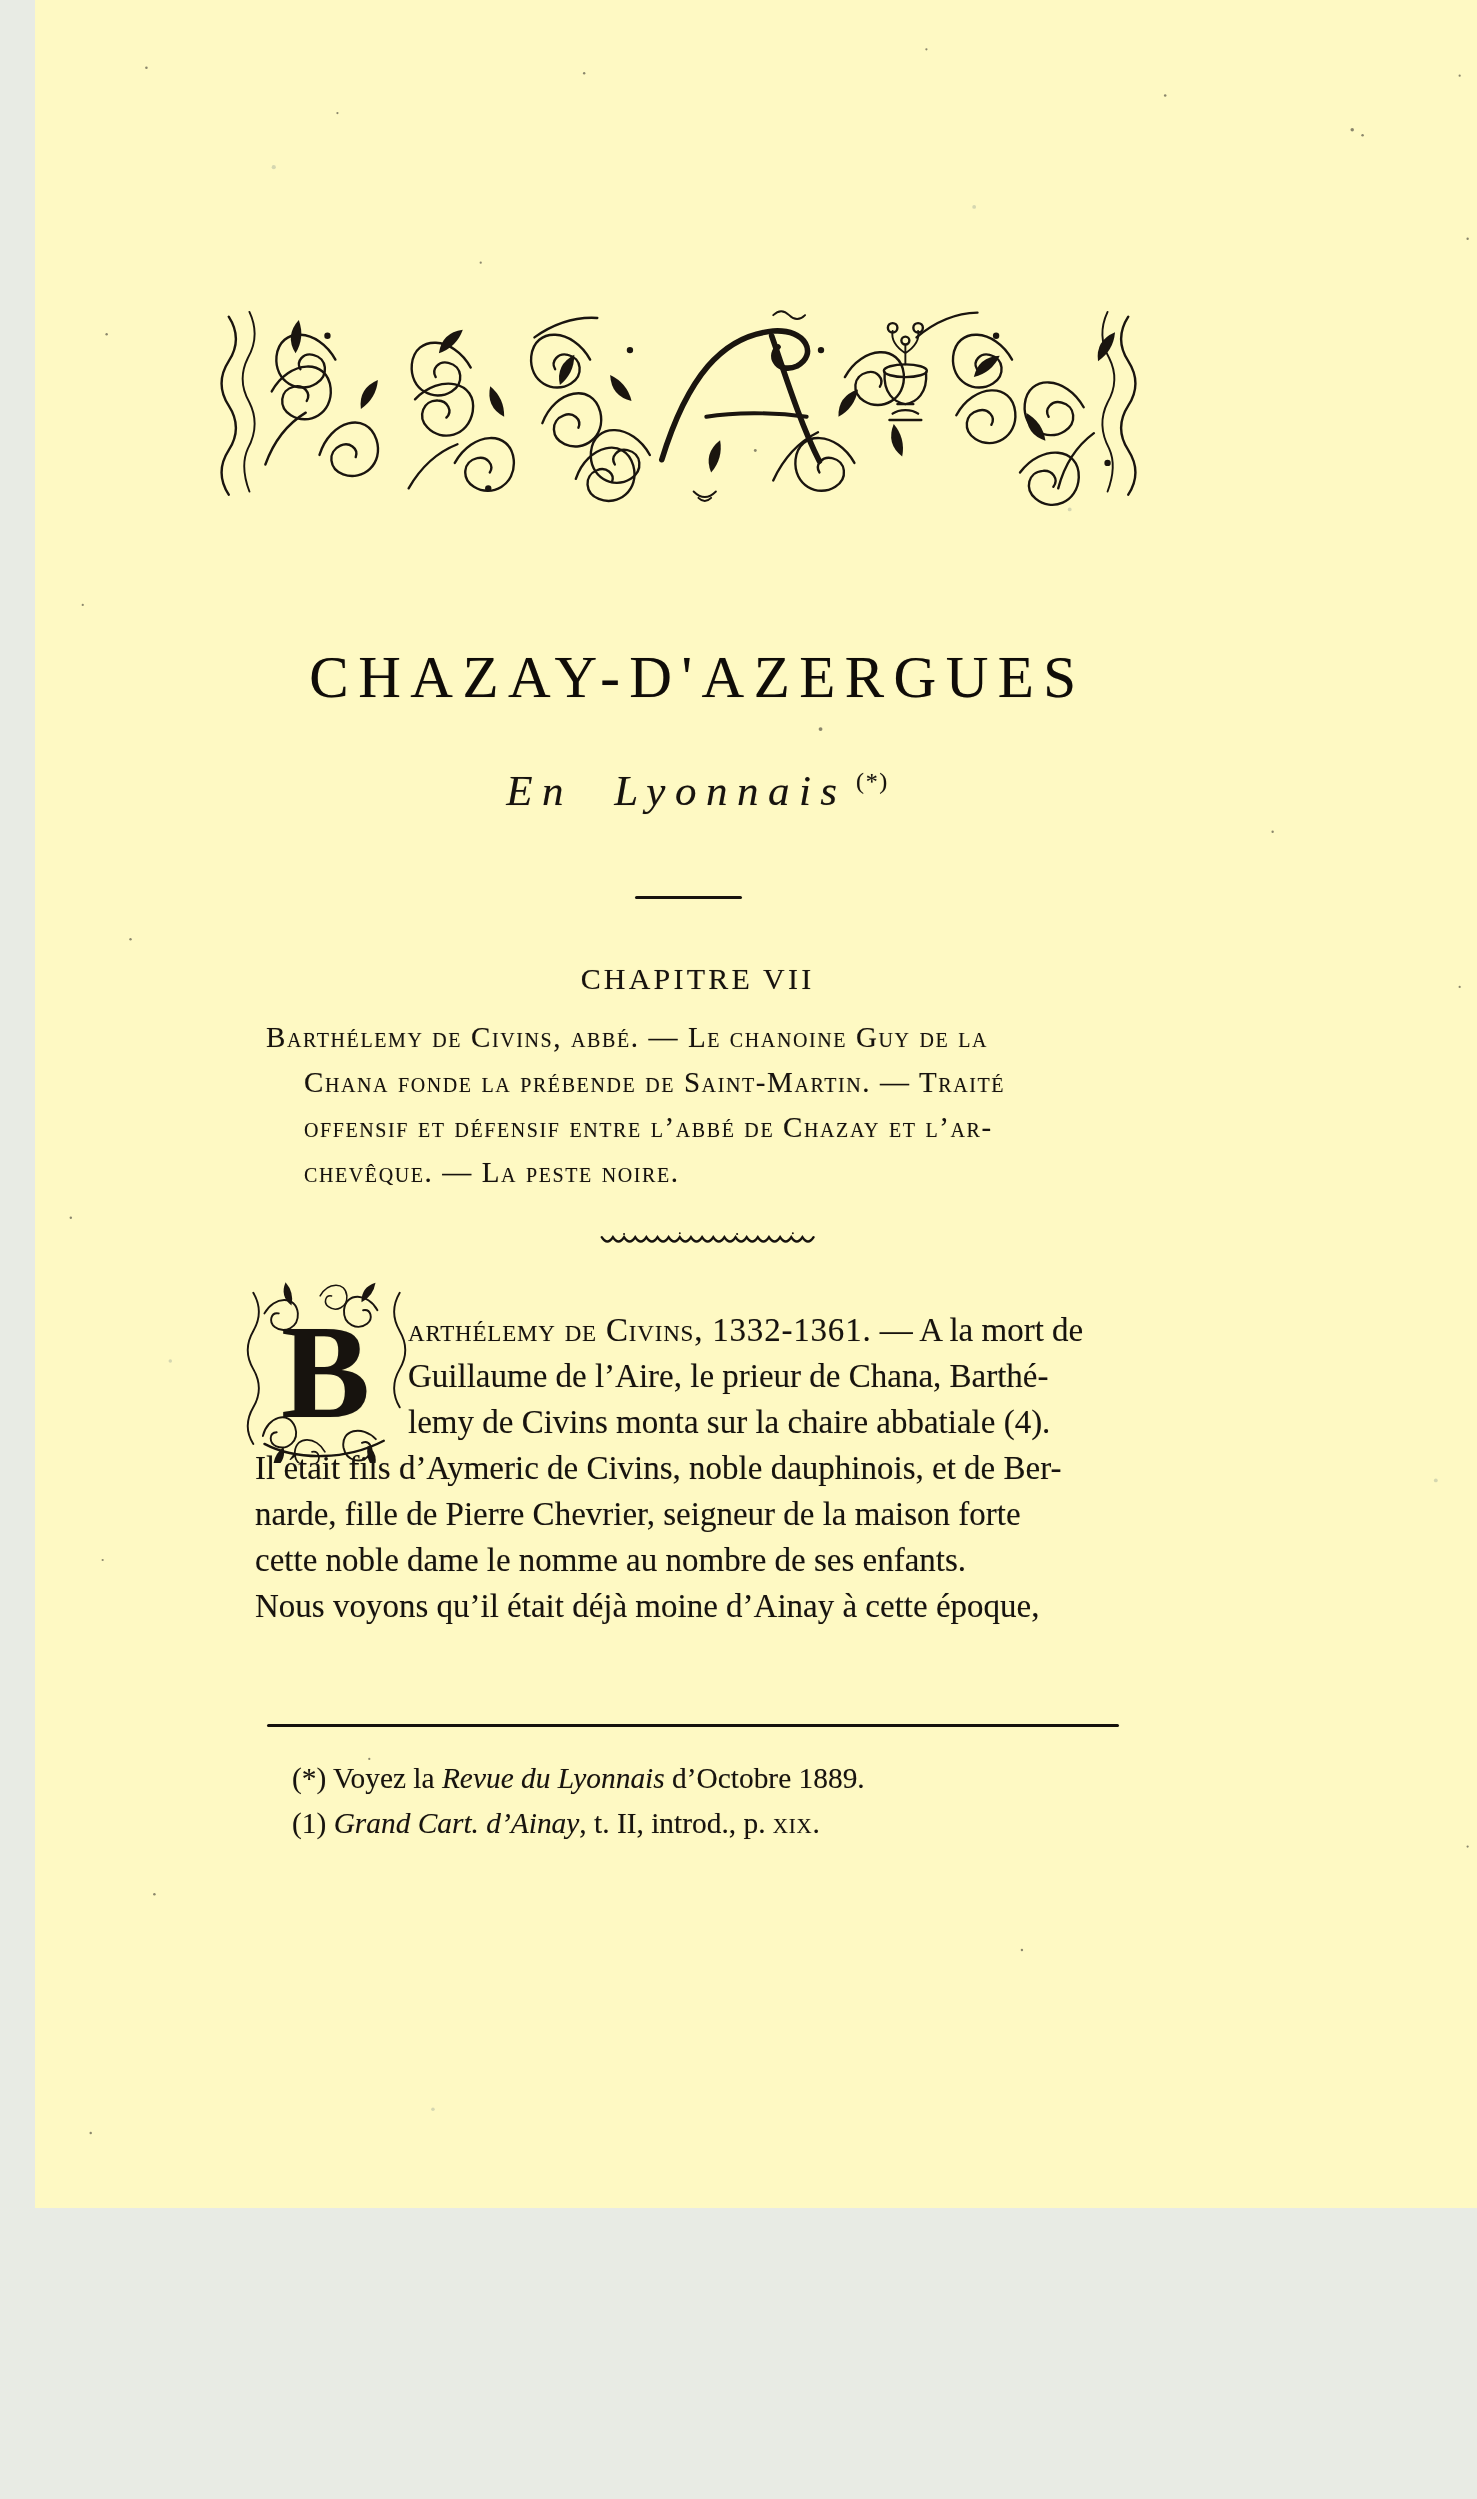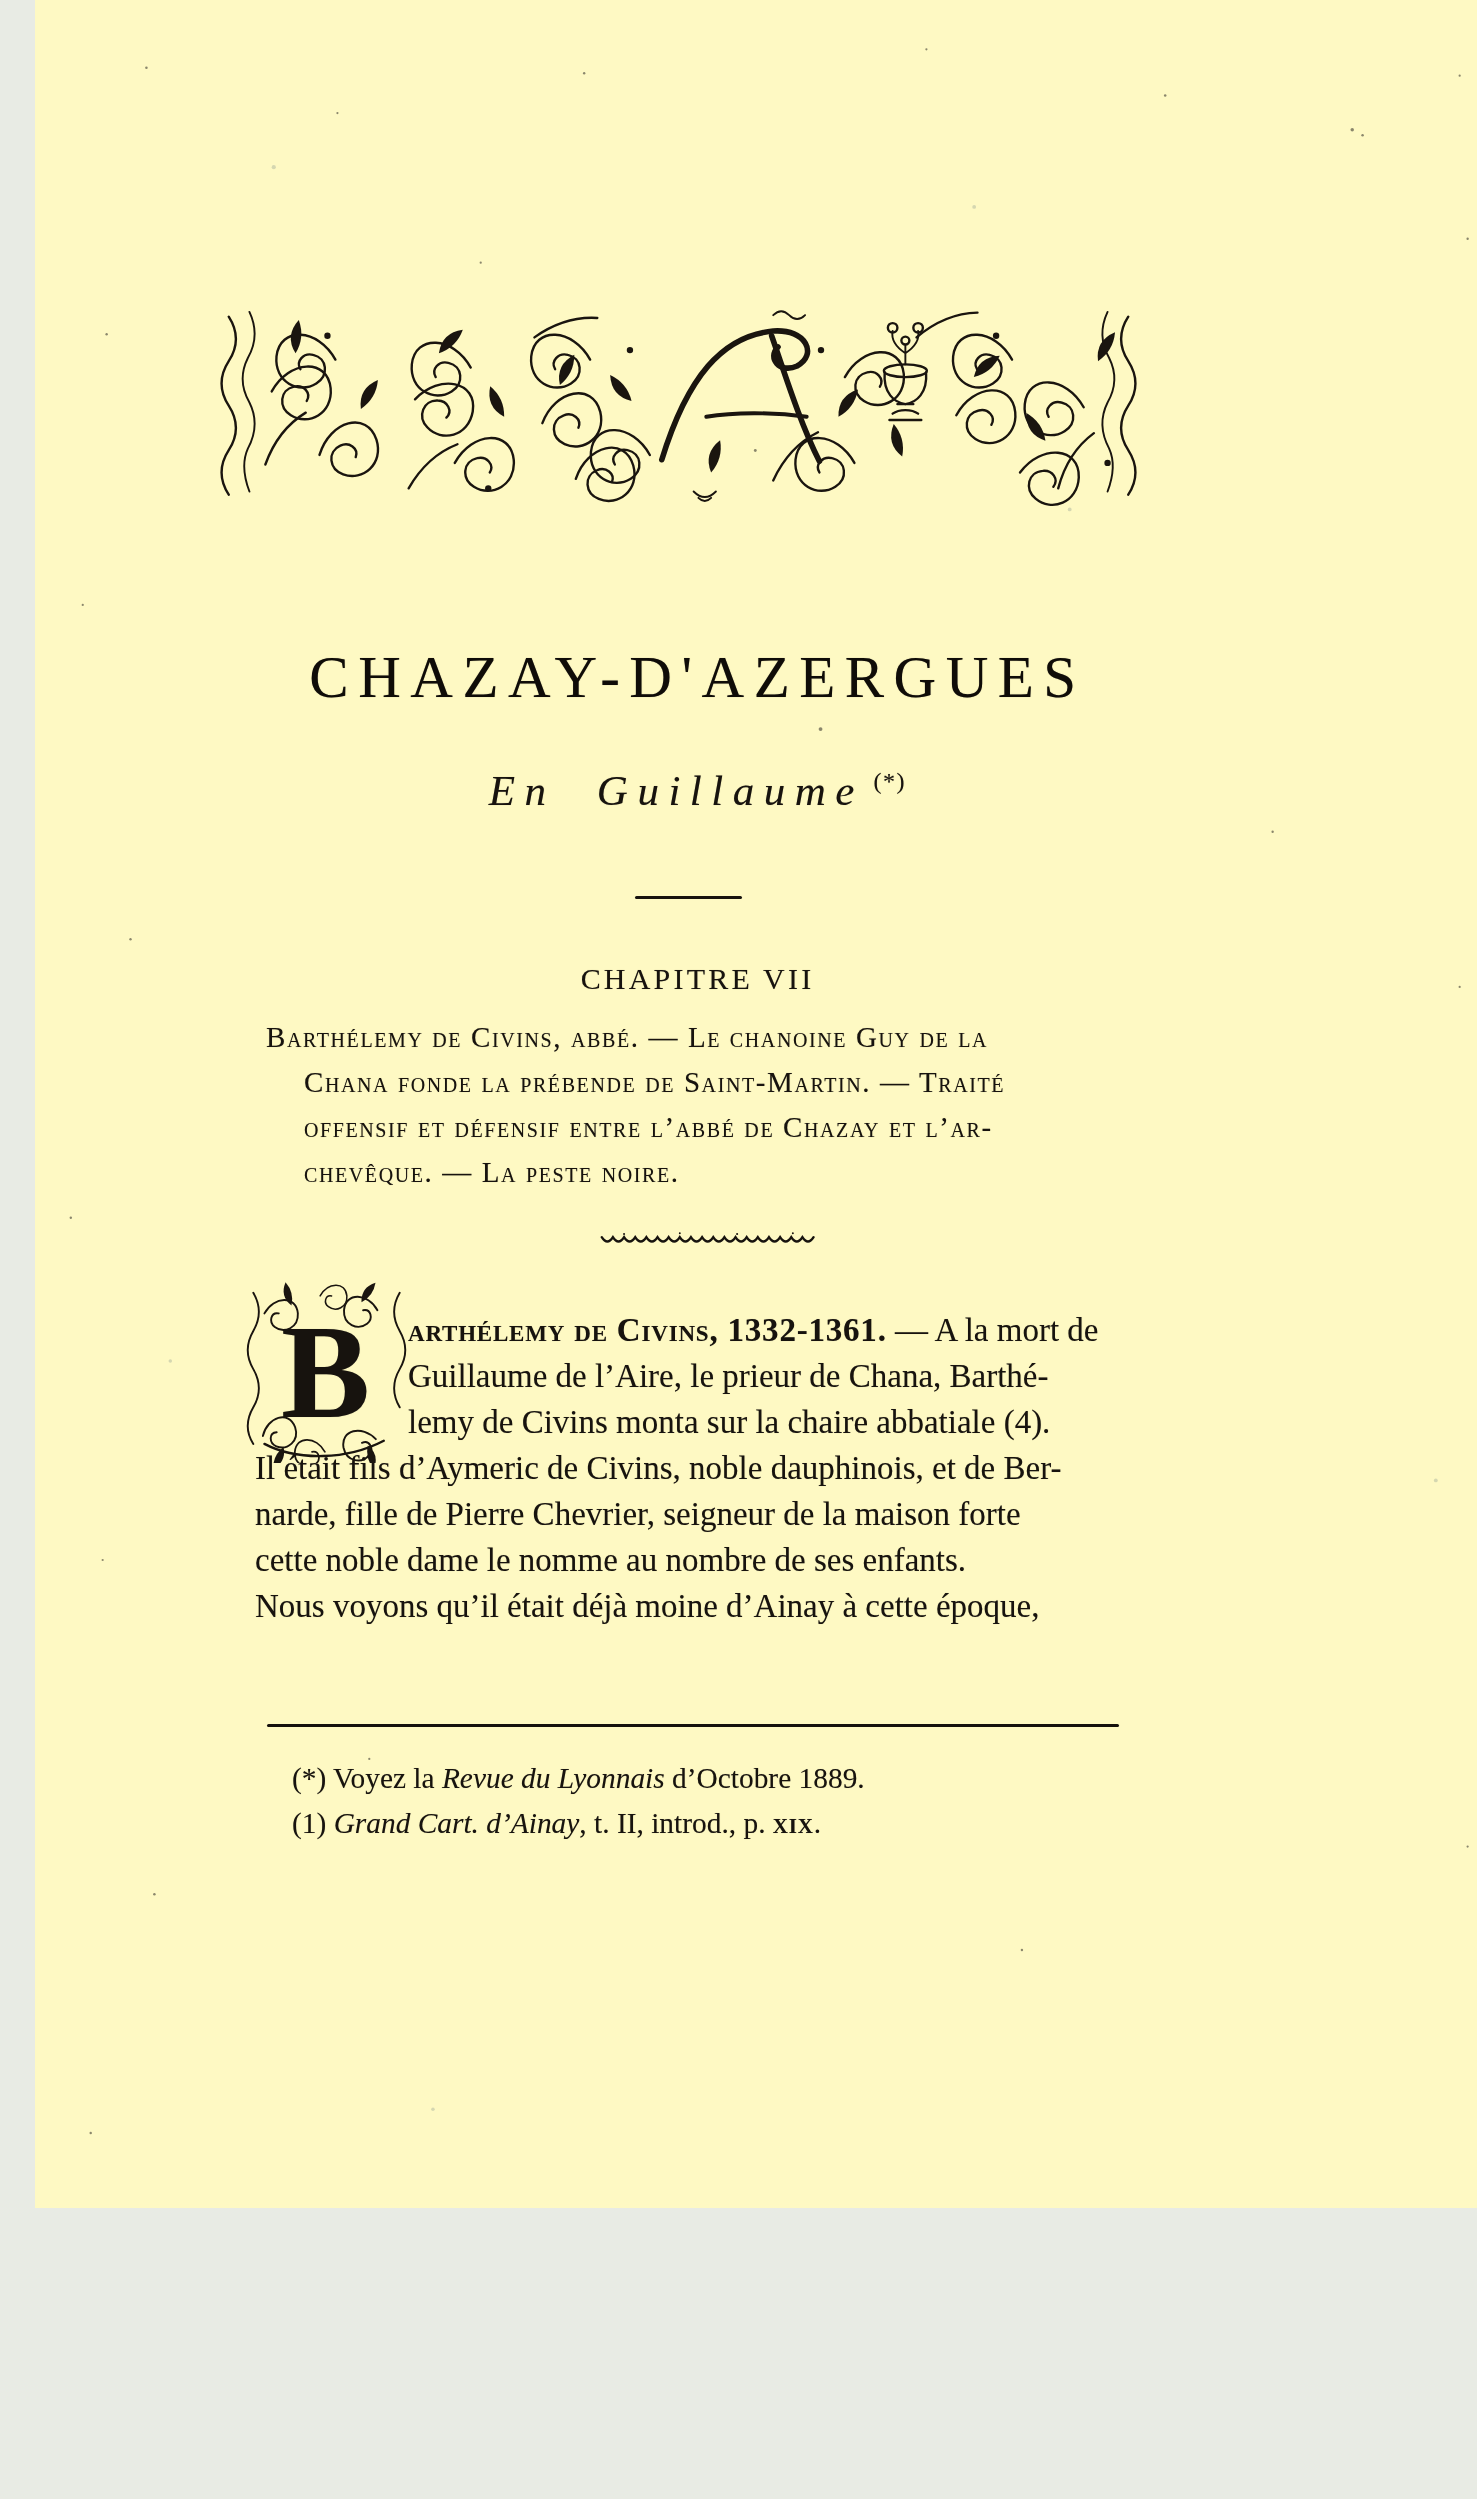--- a/index.html
+++ b/index.html
@@ -70,21 +70,21 @@
 
   .wavy-divider{left:562px;top:1230px;width:223px;height:17.5px;}
 
   .body-par{
     left:220px;top:1307px;width:918px;
     font-size:33px;line-height:46px;
     text-shadow:0 0 0.8px rgba(20,16,10,.3);
   }
   .body-par .bline{white-space:nowrap;}
   .body-par .bline.beside{margin-left:153px;}
-  .sc{font-variant:small-caps;letter-spacing:0.8px;font-weight:bold;}
+  .sc{font-variant:small-caps;letter-spacing:0.8px;}
   .it{font-style:italic;}
 
   .initial-wrap{position:absolute;left:-12.7px;top:-27px;width:169px;height:183px;}
   .initial-wrap svg{width:100%;height:100%;}
   .dc{stroke:#1a150f;fill:none;stroke-linecap:round;}
   .dc .fl{fill:#1a150f;stroke:none;}
   .dropglyph{
     font-family:"Liberation Serif","DejaVu Serif",serif;
     font-weight:700;font-size:168px;fill:#17130e;
   }
@@ -227,21 +227,21 @@
 
         <path d="M700 14 q 10 -10 20 0 q 10 10 20 0" stroke-width="2.4"></path>
         <path d="M600 236 q 14 14 28 0 M606 244 q 8 8 16 0" stroke-width="2.4"></path>
       </g>
     </svg>
   </div>
 
   <div class="abs content book-title">CHAZAY-D'AZERGUES</div>
 
   <div class="abs content book-subtitle">
-    <span>En Guillaume</span><span class="subtitle-mark">(*)</span>
+    <span>En Lyonnais</span><span class="subtitle-mark">(*)</span>
   </div>
 
   <div class="abs content rule-small"></div>
 
   <div class="abs content chapter-heading">CHAPITRE VII</div>
 
   <div class="abs content summary">
     <div class="sline">Barthélemy de Civins, abbé. — Le chanoine Guy de la</div>
     <div class="sline ind">Chana fonde la prébende de Saint-Martin. — Traité</div>
     <div class="sline ind">offensif et défensif entre l’abbé de Chazay et l’ar-</div>

